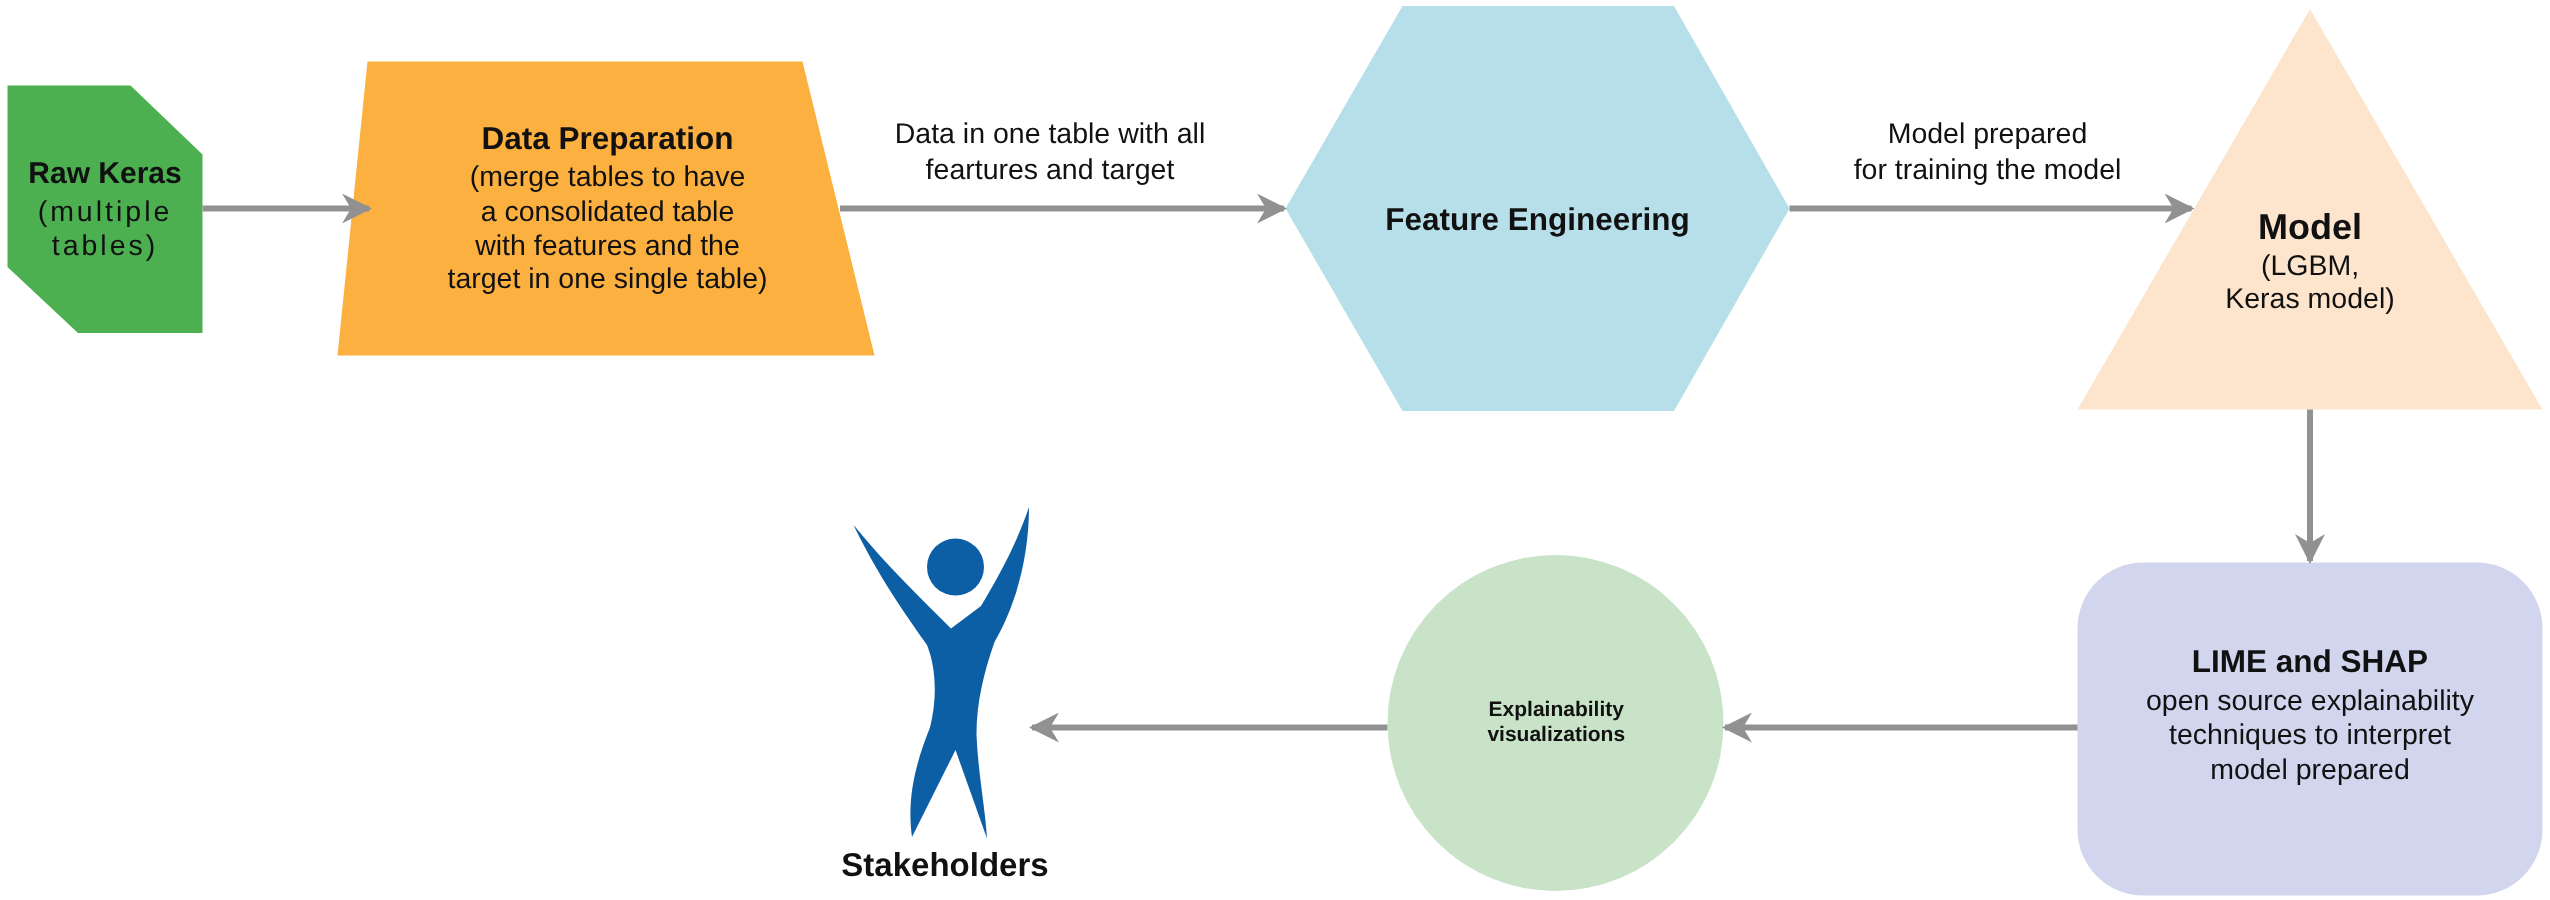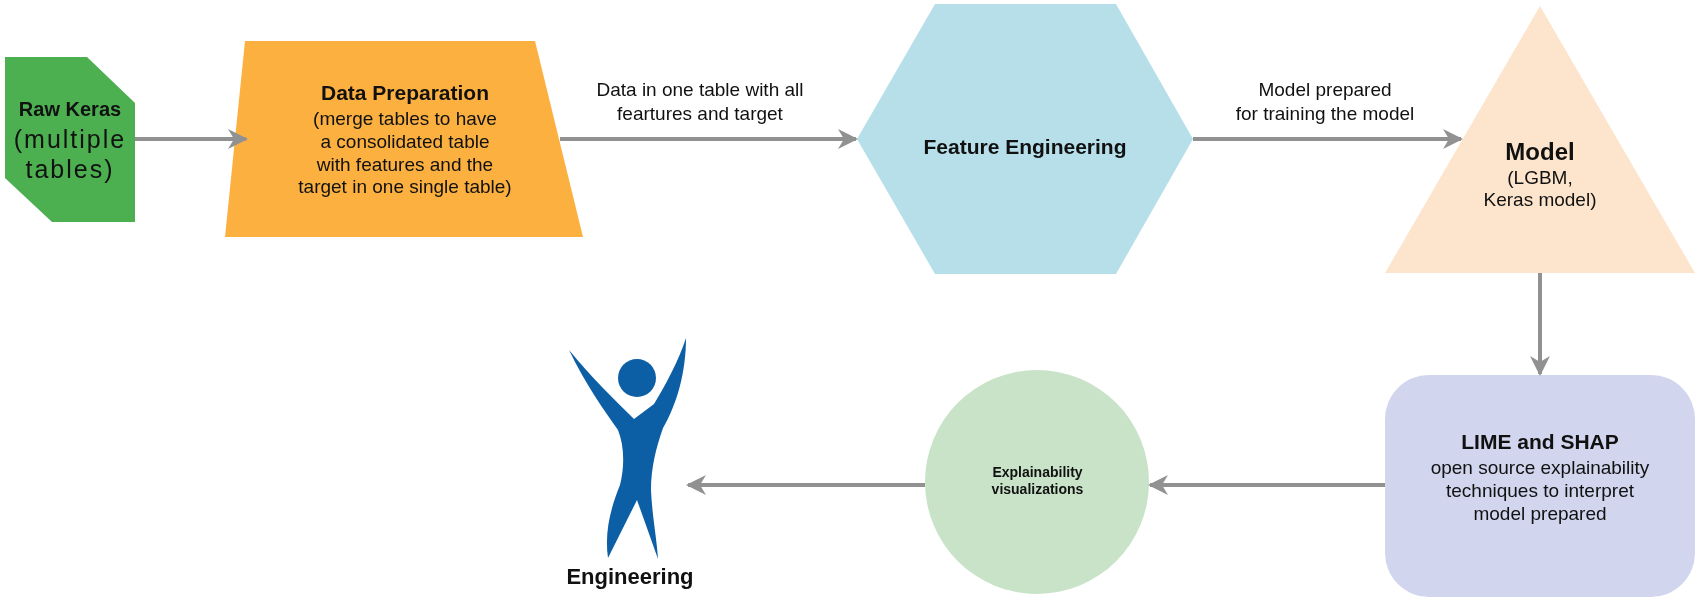--- a/index.html
+++ b/index.html
@@ -5,21 +5,21 @@
     html, body { margin: 0; padding: 0; background: #ffffff; }
     body { width: 1700px; height: 600px; overflow: hidden; position: relative;
            font-family: "Liberation Sans", "DejaVu Sans", sans-serif; color: #111; }
     svg#diagram { position: absolute; left: 0; top: 0; }
     .node-text { position: absolute; text-align: center; display: flex; flex-direction: column;
                  justify-content: center; line-height: 1.2; }
     .title { font-weight: bold; font-size: 21px; margin-bottom: 3px; }
     .sub { font-size: 19px; white-space: pre-line; }
     .label { position: absolute; text-align: center; font-size: 19px; white-space: pre-line; line-height: 1.25; }
     .raw .title { font-size: 20px; font-weight: bold; }
-    .raw .sub { letter-spacing: 2px; font-size: 25px; }
+    .raw .sub { letter-spacing: 2px; font-size: 19px; }
     .big-title { font-weight: bold; font-size: 24px; }
   </style>
 </head>
 <body>
 
 <svg id="diagram" width="1700" height="600" viewBox="0 0 1700 600">
   <defs>
     <marker id="arrowhead" viewBox="0 0 20 20" refX="18" refY="10" markerWidth="20" markerHeight="20" markerUnits="userSpaceOnUse" orient="auto">
       <path d="M0,0 L20,10 L0,20 L6,10 Z" class="arrow-fill" fill="#919191"></path>
     </marker>
@@ -86,19 +86,19 @@
 techniques to interpret
 model prepared</div>
 </div>
 
 <div class="node-text" style="left:935px; top:445px; width:205px; height:75px;">
   <div class="title" style="white-space:pre-line; font-size:14px;">Explainability
 visualizations</div>
 </div>
 
 <div class="node-text" style="left:530px; top:563px; width:200px; height:32px;">
-  <div class="title" style="font-size:22px;">Engineering</div>
+  <div class="title" style="font-size:22px;">Stakeholders</div>
 </div>
 
 <div class="label" style="left:560px; top:78px; width:280px;">Data in one table with all
 feartures and target</div>
 <div class="label" style="left:1195px; top:78px; width:260px;">Model prepared
 for training the model</div>
 
 </body></html>

